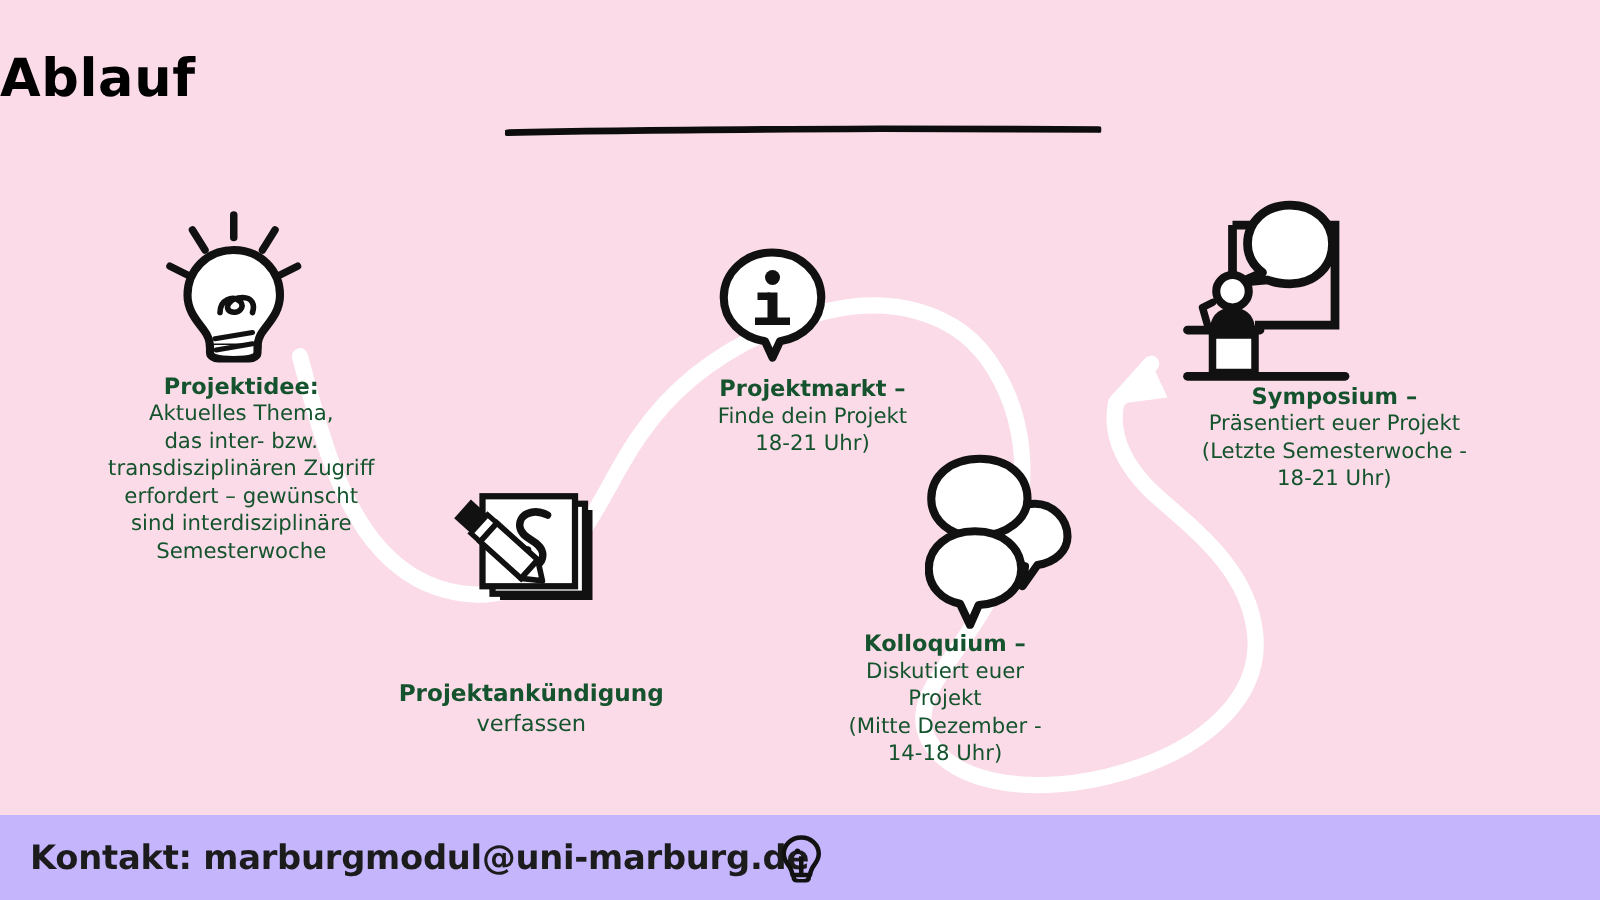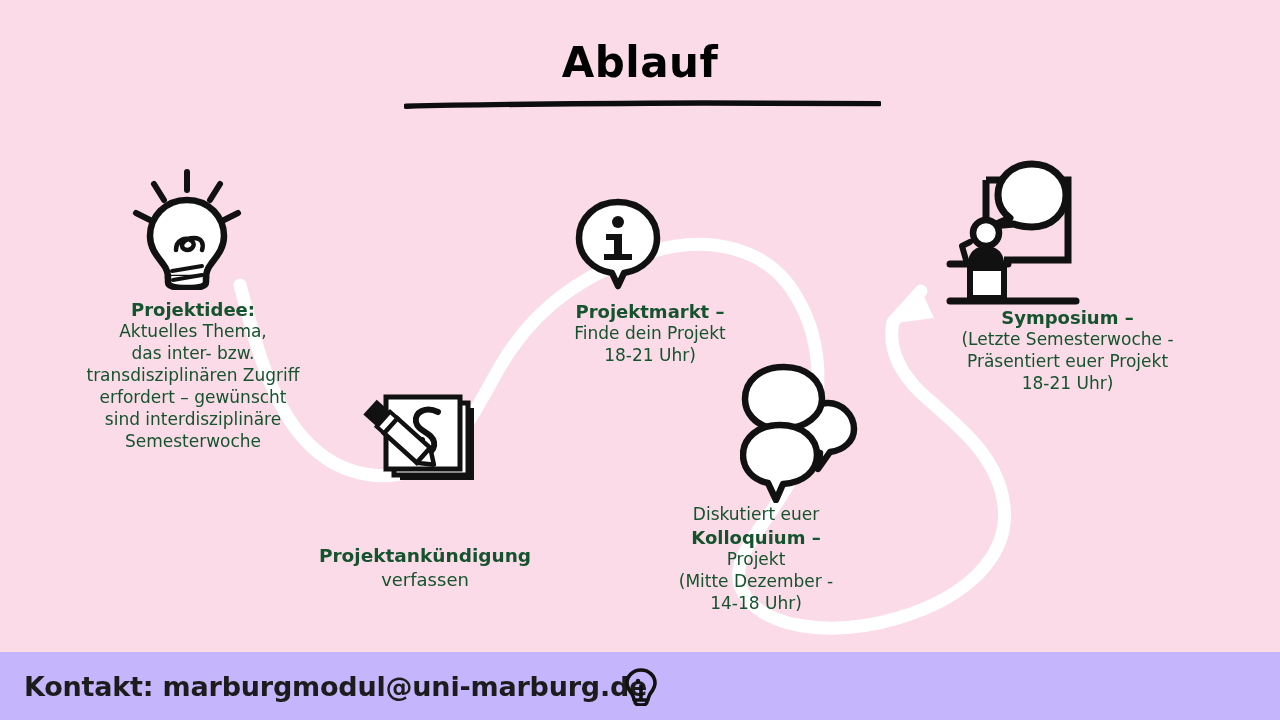--- a/index.html
+++ b/index.html
@@ -21,21 +21,21 @@
     background: #fadbe7;
     overflow: hidden;
   }
 
   
   .title {
     position: absolute;
     left: 0;
     top: 38px;
     width: 1280px;
-    text-align: center;
+    text-align: left;
     font-size: 42px;
     font-weight: 700;
     letter-spacing: 0.5px;
     color: #000000;
     font-family: "DejaVu Sans", "Liberation Sans", sans-serif;
   }
   .title-rule {
     position: absolute;
     left: 404px;
     top: 100px;
@@ -253,31 +253,31 @@
     <span class="line">verfassen</span>
   </div>
 
   <div class="node-text txt-markt">
     <span class="line lead">Projektmarkt –</span>
     <span class="line">Finde dein Projekt</span>
     <span class="line">18-21 Uhr)</span>
   </div>
 
   <div class="node-text txt-kolloq">
+    <span class="line lead">Kolloquium –</span>
     <span class="line">Diskutiert euer</span>
-    <span class="line lead">Kolloquium –</span>
     <span class="line">Projekt</span>
     <span class="line">(Mitte Dezember -</span>
     <span class="line">14-18 Uhr)</span>
   </div>
 
   <div class="node-text txt-symp">
     <span class="line lead">Symposium –</span>
+    <span class="line">Präsentiert euer Projekt</span>
     <span class="line">(Letzte Semesterwoche -</span>
-    <span class="line">Präsentiert euer Projekt</span>
     <span class="line">18-21 Uhr)</span>
   </div>
 
   <div class="footer">
     <div class="footer-text">Kontakt: marburgmodul@uni-marburg.de</div>
   </div>
 
   <div class="footer-icon">
     <svg width="34" height="38" viewBox="0 0 34 38">
       <path d="M17,2 C9,2 3,8 3,15 C3,20 6,23 8,26 C9,28 10,30 10,32

